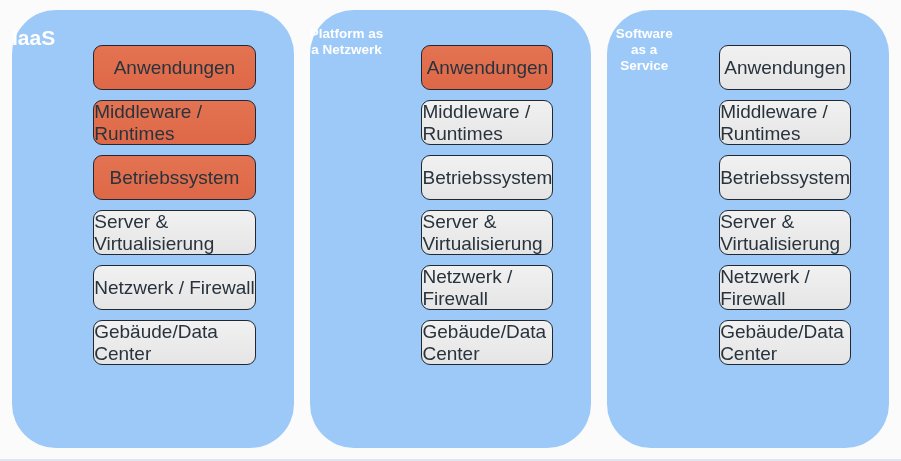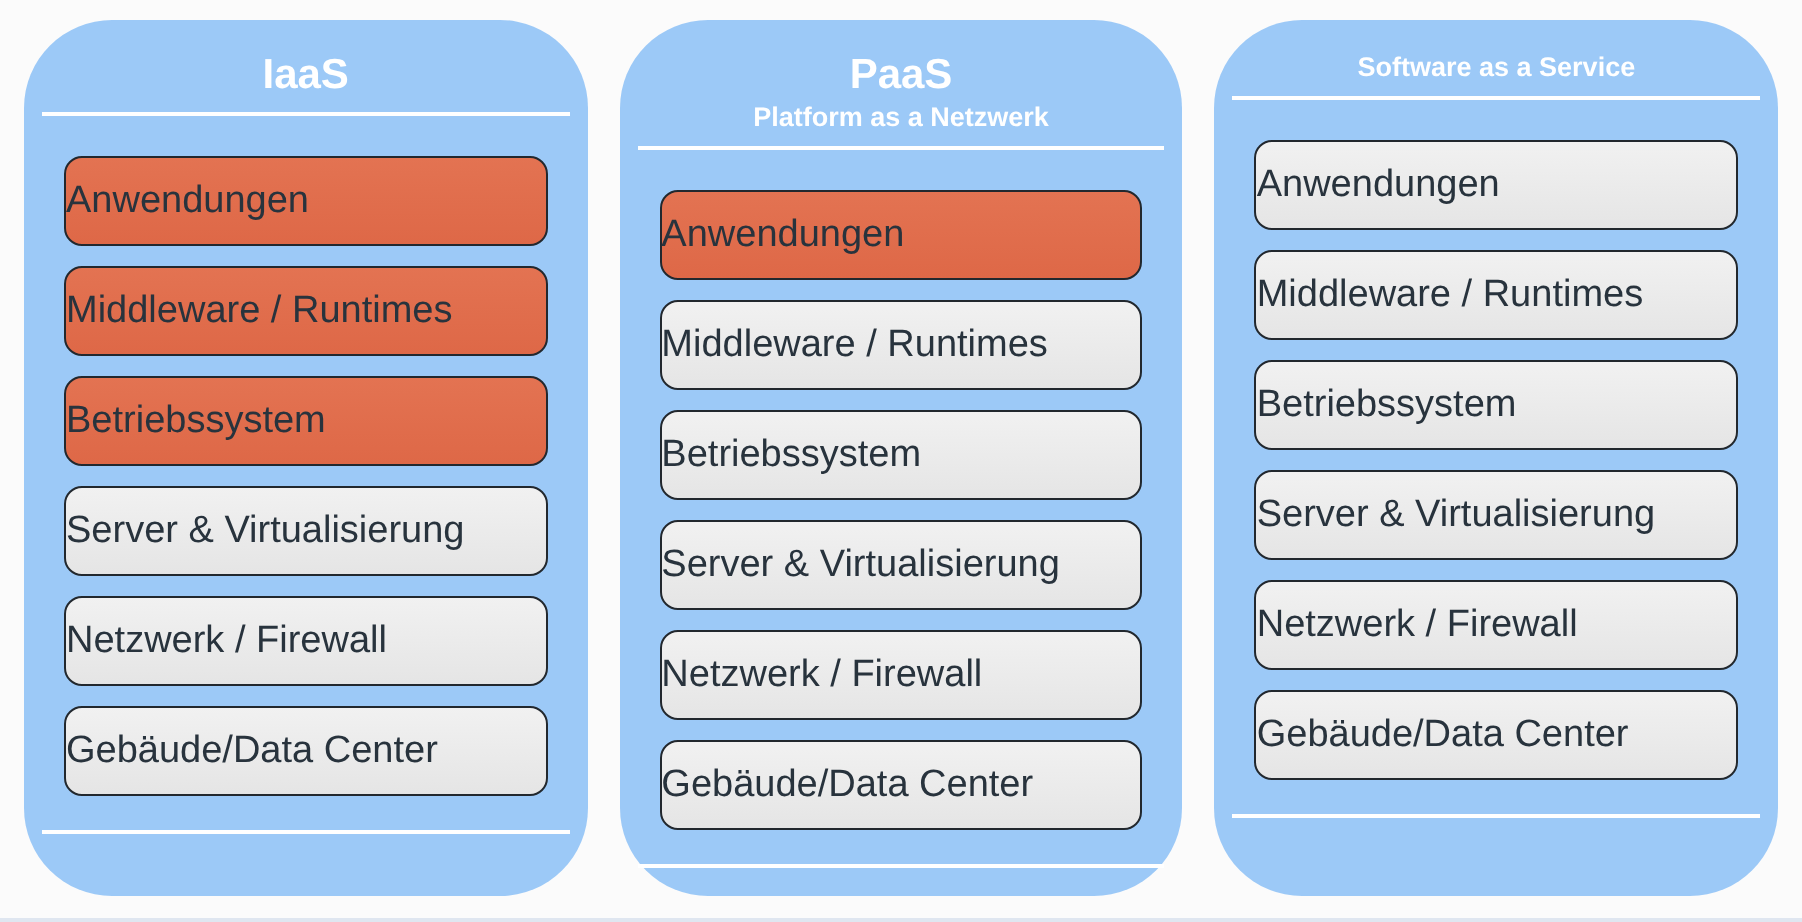--- a/index.html
+++ b/index.html
@@ -30,21 +30,21 @@
     display: flex;
     gap: 16px;
   }
   .column {
     flex: 1;
     height: 438px;
     background: var(--column-bg);
     border-radius: 44px;
     padding-top: 15px;
     display: flex;
-    flex-direction: column;
+    flex-direction: row;
   }
   .col-title {
     font-size: 21px;
     font-weight: bold;
     color: var(--header-text);
     text-align: center;
     line-height: 25px;
   }
   .col-subtitle {
     font-size: 13.5px;
@@ -65,20 +65,21 @@
     gap: 10px;
     margin-top: 20px;
     padding: 0 20px;
   }
   .layer {
     height: 45px;
     border: 1.5px solid var(--box-border);
     border-radius: 9px;
     display: flex;
     align-items: center;
+    justify-content: center;
     font-size: 19px;
     color: var(--box-text);
     background: linear-gradient(var(--provider-bg-top), var(--provider-bg-bottom));
   }
   .layer[data-variant="managed"] {
     background: linear-gradient(var(--managed-bg-top), var(--managed-bg-bottom));
   }
   .bottom-divider {
     margin-top: 17px;
   }
@@ -108,21 +109,20 @@
           <span>Netzwerk / Firewall</span>
         </div>
       <div class="layer" data-variant="provider">
           <span>Gebäude/Data Center</span>
         </div>
     </div>
     <div class="divider bottom-divider"></div>
   </div>
 
   <div class="column">
-    <div class="col-title">PaaS</div>
     <div class="col-subtitle">Platform as a Netzwerk</div>
     <div class="divider"></div>
     <div class="layers">
       <div class="layer" data-variant="managed">
           <span>Anwendungen</span>
         </div>
       <div class="layer" data-variant="provider">
           <span>Middleware / Runtimes</span>
         </div>
       <div class="layer" data-variant="provider">

